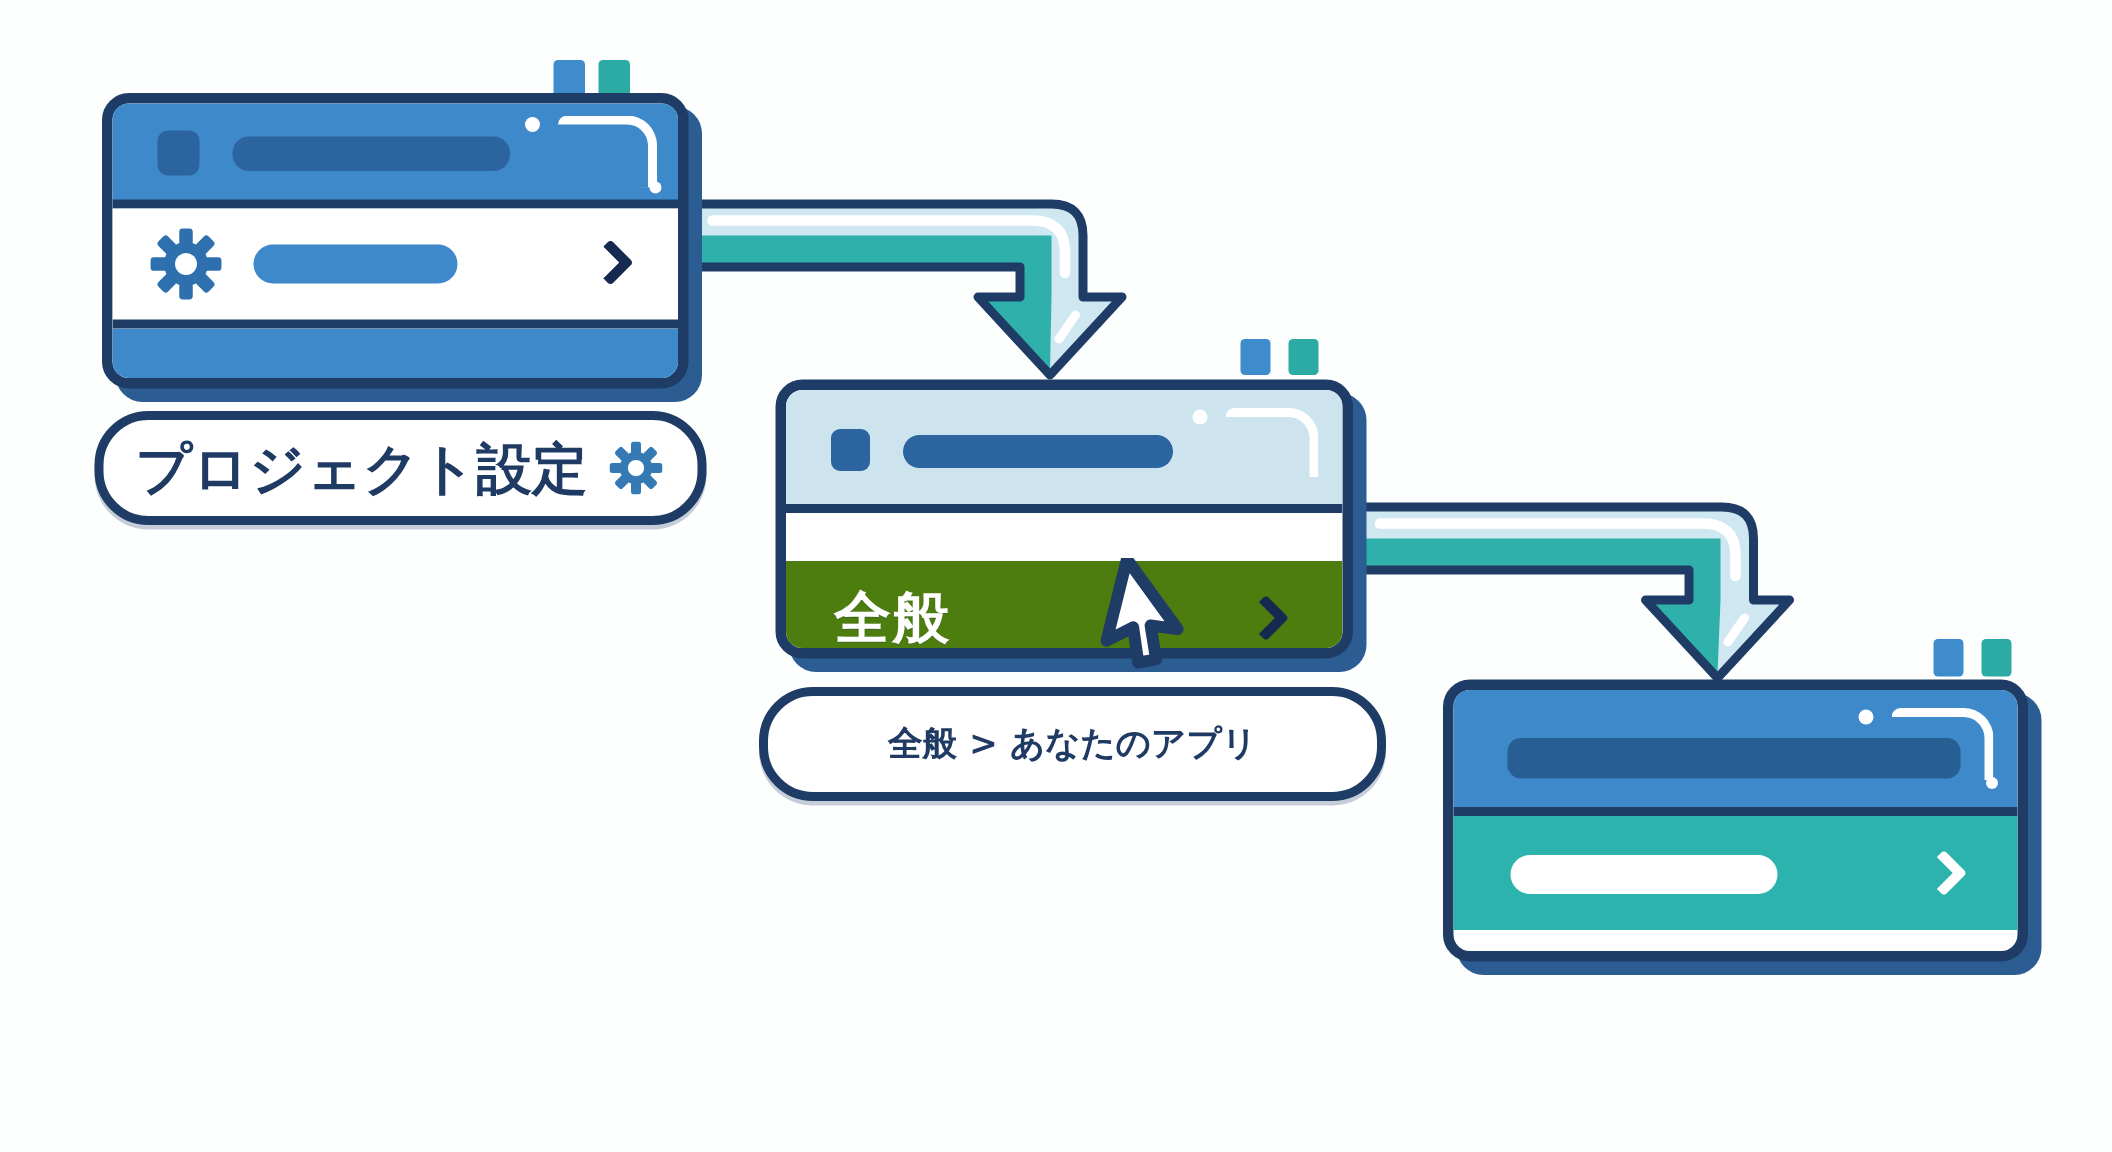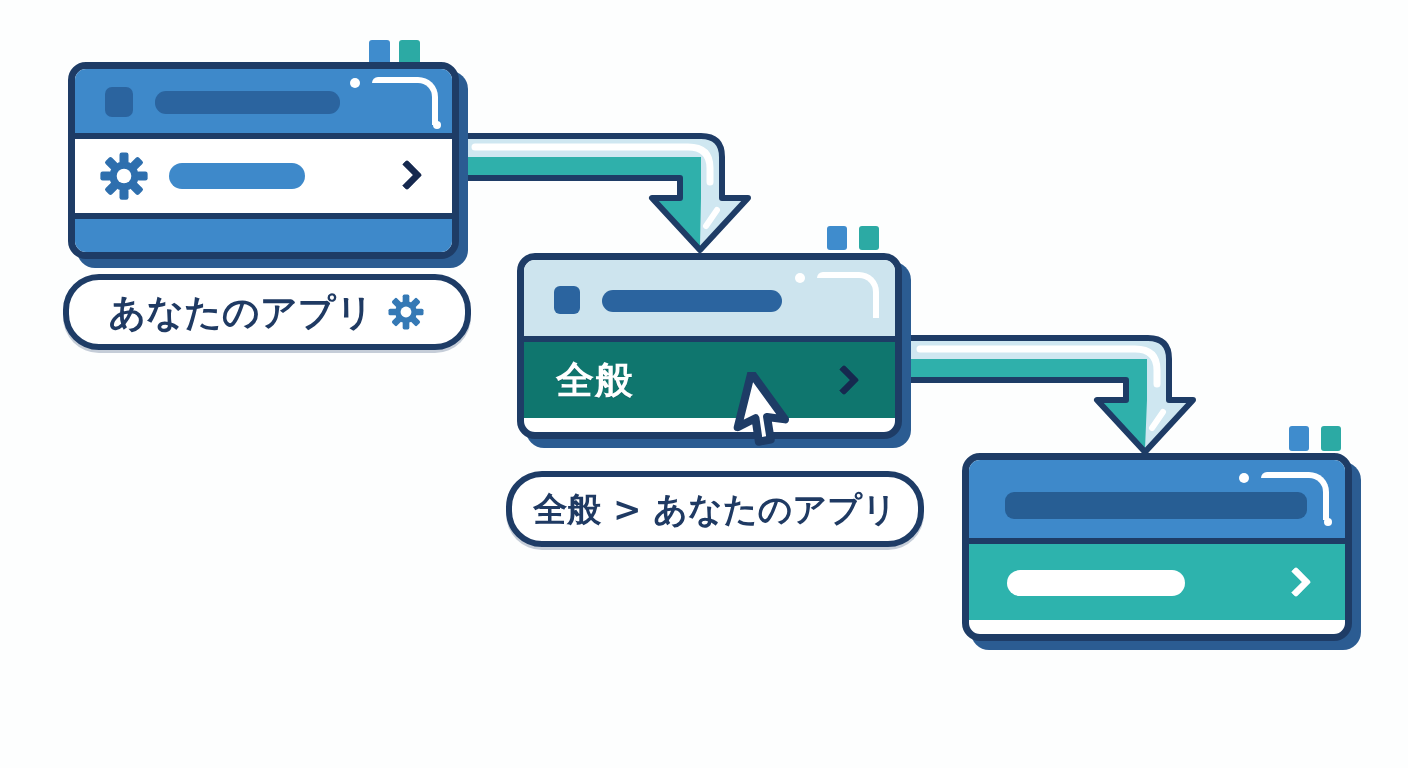--- a/index.html
+++ b/index.html
@@ -22,21 +22,21 @@
     position:absolute;z-index:3;background:#ffffff;
     border:7px solid #1e3c66;border-radius:18px;
     box-shadow:9px 9px 0 #2b5c92;
     overflow:hidden;display:flex;flex-direction:column;
   }
   .titlebar{position:relative;flex:0 0 auto;border-bottom:6px solid #1e3c66;}
   .bar-blue{background:#3e89ca;}
   .bar-light{background:#cde4ee;}
   .row{position:relative;flex:0 0 auto;}
   .row-white{background:#ffffff;border-bottom:6px solid #1e3c66;}
-  .row-teal{background:#0f766e;}
+  .row-teal{background:#4d7c0f;margin-top:32px;}
   .row-teal-bright{background:#2db3ad;}
   .strip-blue{flex:1 1 auto;background:#3e89ca;}
 
   .ph{position:absolute;border-radius:11px;}
   .ph-dark{background:#2b649f;}
   .ph-blue{background:#3e89ca;}
   .ph-white{background:#ffffff;}
   .app-sq{position:absolute;background:#2b649f;border-radius:7px;}
 
   
@@ -129,21 +129,21 @@
         </g>
         <circle cx="24" cy="24" r="6.5" fill="#ffffff"></circle>
       </svg>
       <div class="ph ph-blue" style="left:94px;top:24px;width:136px;height:26px;border-radius:13px;"></div>
       <div class="chev" style="right:34px;top:25px;"></div>
     </div>
     <div class="strip-blue"></div>
   </div>
 
   <div class="pill" style="left:63px;top:274px;width:396px;height:64px;font-size:37px;">
-    <span class="pill-text">あなたのアプリ</span>
+    <span class="pill-text">プロジェクト設定</span>
     <svg class="icon-svg" width="40" height="40" viewBox="0 0 48 48">
       <g fill="#3579b5">
         <circle cx="24" cy="24" r="13"></circle>
         <g>
           <rect x="20" y="3" width="8" height="10" rx="2"></rect>
           <rect x="20" y="3" width="8" height="10" rx="2" transform="rotate(45 24 24)"></rect>
           <rect x="20" y="3" width="8" height="10" rx="2" transform="rotate(90 24 24)"></rect>
           <rect x="20" y="3" width="8" height="10" rx="2" transform="rotate(135 24 24)"></rect>
           <rect x="20" y="3" width="8" height="10" rx="2" transform="rotate(180 24 24)"></rect>
           <rect x="20" y="3" width="8" height="10" rx="2" transform="rotate(225 24 24)"></rect>
@@ -169,21 +169,21 @@
   </div>
 
   <div class="cursor-wrap" style="left:733px;top:372px;">
     <svg width="80" height="84" viewBox="0 0 40 42">
       <g transform="rotate(14 14 14)">
         <path d="M6,2 L6,30 L13.5,23.5 L18,34.5 L23.5,32 L19,21.5 L28,20.5 Z" fill="#ffffff" stroke="#1e3c66" stroke-width="4" stroke-linejoin="round"></path>
       </g>
     </svg>
   </div>
 
-  <div class="pill" style="left:506px;top:471px;width:406px;height:64px;font-size:34px;">
+  <div class="pill" style="left:506px;top:458px;width:406px;height:64px;font-size:23px;">
     <span class="pill-text">全般 &gt; あなたのアプリ</span>
   </div>
 
   <div class="card" style="left:962px;top:453px;width:376px;height:174px;">
     <div class="titlebar bar-blue" style="height:78px;">
       <div class="ph" style="left:36px;top:32px;width:302px;height:27px;background:#275e94;border-radius:9px;"></div>
       <div class="gloss" style="right:16px;top:12px;width:62px;height:42px;"></div>
       <div class="gloss-dot" style="right:96px;top:13px;width:10px;height:10px;"></div>
       <div class="gloss-dot" style="right:13px;top:58px;width:8px;height:8px;"></div>
     </div>

